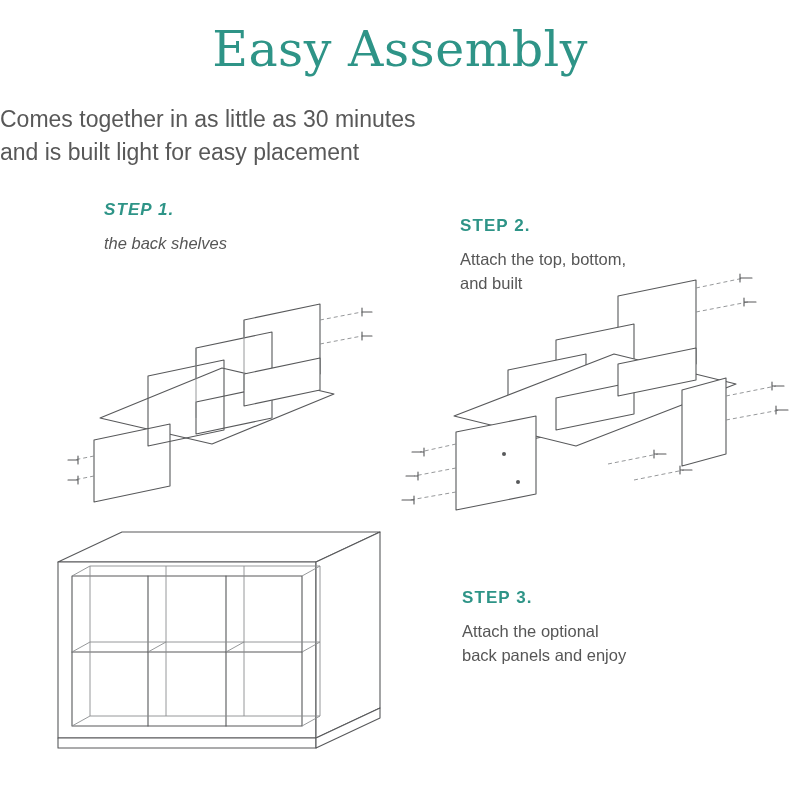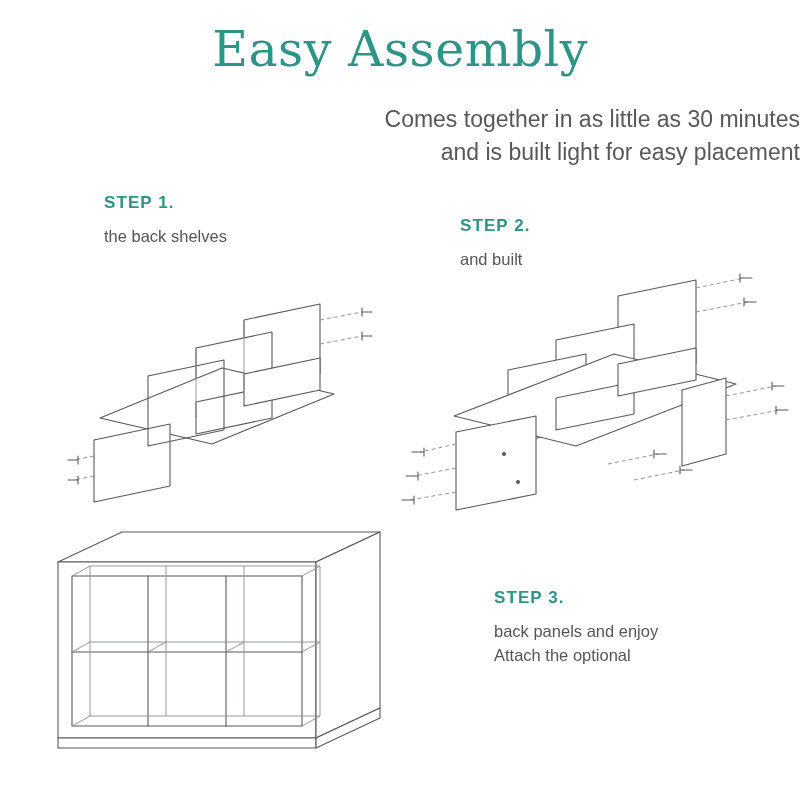--- a/index.html
+++ b/index.html
@@ -33,21 +33,21 @@
     font-weight: 400;
     letter-spacing: 0.5px;
     color: #2e9487;
     font-family: "DejaVu Serif", serif;
   }
   .subtitle {
     position: absolute;
     top: 103px;
     left: 0;
     width: 800px;
-    text-align: right;
+    text-align: left;
     font-size: 23px;
     line-height: 1.42;
     color: #585858;
     font-weight: 400;
   }
   .subtitle .line2 { display: block; }
 
   
   .step {
     position: absolute;
@@ -60,23 +60,23 @@
     margin-bottom: 12px;
   }
   .step-desc {
     font-size: 16.5px;
     line-height: 1.45;
     color: #565656;
     font-weight: 400;
   }
   .step-desc .l { display: block; }
 
-  #step1 { top: 193px; left: 104px; width: 300px; }
+  #step1 { top: 200px; left: 104px; width: 300px; font-style: italic; }
   #step2 { top: 216px; left: 460px; width: 310px; }
-  #step3 { top: 588px; left: 462px; width: 300px; margin-left: 32px; }
+  #step3 { top: 588px; left: 462px; width: 300px; }
 
   
   .art {
     position: absolute;
   }
   #art1 { top: 290px; left: 72px; }
   #art2 { top: 268px; left: 396px; }
   #art3 { top: 520px; left: 40px; }
 
   svg { display: block; overflow: visible; }
@@ -123,29 +123,30 @@
   <div class="step" id="step1">
     <div class="step-label">STEP 1.</div>
     <div class="step-desc">
       <span class="l">the back shelves</span>
     </div>
   </div>
 
   <div class="step" id="step2">
     <div class="step-label">STEP 2.</div>
     <div class="step-desc">
+      <span class="l">Attach the top, bottom,</span>
       <span class="l">and built</span>
     </div>
   </div>
 
   <div class="step" id="step3">
     <div class="step-label">STEP 3.</div>
     <div class="step-desc">
+      <span class="l">Attach the optional</span>
       <span class="l">back panels and enjoy</span>
-      <span class="l">Attach the optional</span>
     </div>
   </div>
 
   <div class="art" id="art1">
     <svg width="310" height="210" viewBox="0 0 310 210">
       <g>
 
         <path class="face" d="M172 30 L248 14 L248 84 L172 100 Z"></path>
 
         <path class="face" d="M42 118 L208 52 L272 76 L106 142 Z" opacity="0.0"></path>

